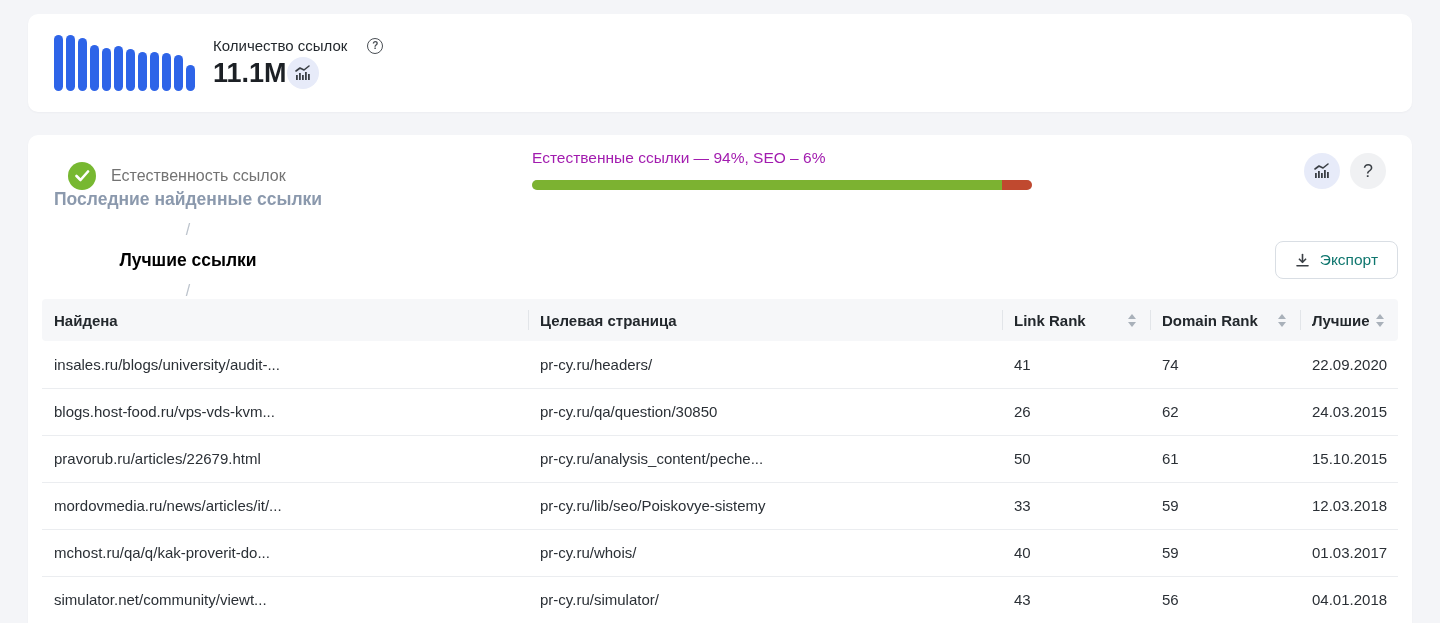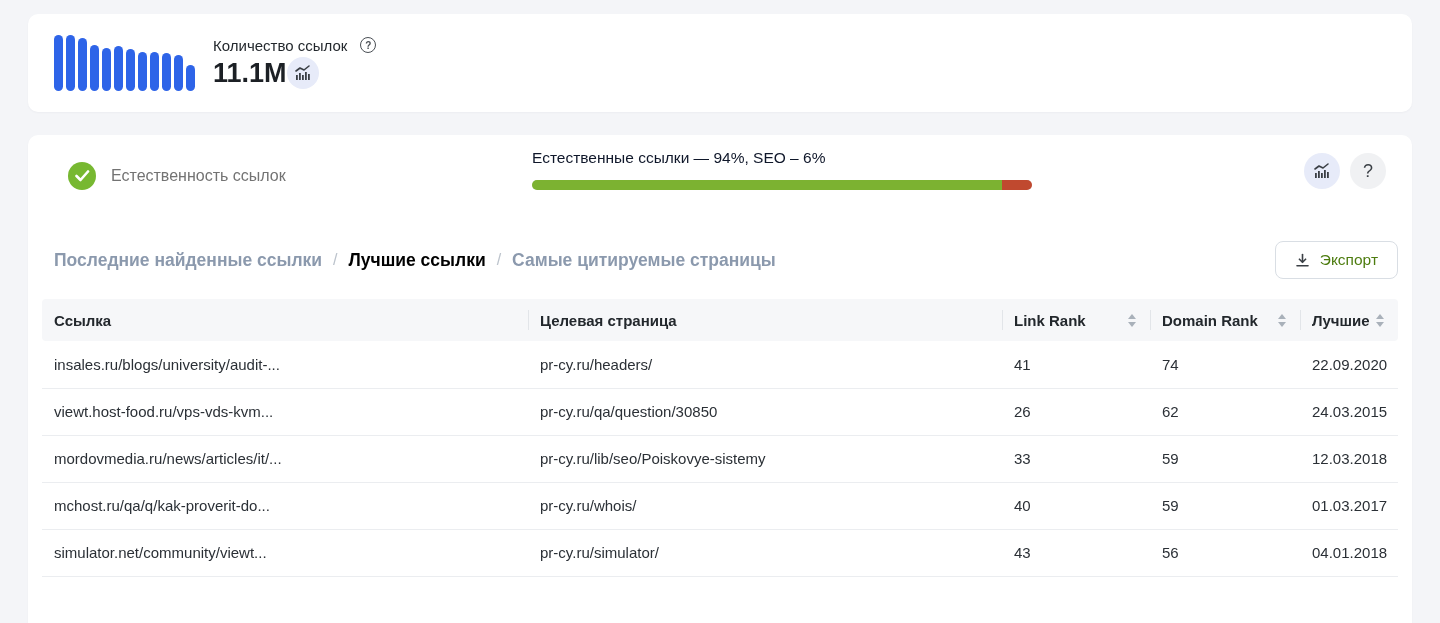--- a/index.html
+++ b/index.html
@@ -7,21 +7,21 @@
               font-family:"Liberation Sans","DejaVu Sans",sans-serif; color:#23282d; }
 
   .card { position:absolute; left:28px; width:1384px; background:#fff; border-radius:10px;
           box-shadow:0 1px 2px rgba(40,50,70,.04); }
 
   
   .card-top { top:14px; height:98px; display:flex; align-items:center; padding-left:26px; }
   .bars { display:flex; align-items:flex-end; gap:3px; height:56px; width:141px; }
   .bar { width:9px; border-radius:5px; background:#2e64e8; }
   .count-block { margin-left:18px; }
-  .count-label-row { display:flex; align-items:flex-start; gap:13px; font-size:15px; color:#23282d; }
+  .count-label-row { display:flex; align-items:center; gap:20px; font-size:15px; color:#23282d; }
   .help-ring { width:16px; height:16px; border:1.5px solid #4a4f55; border-radius:50%;
                display:inline-flex; align-items:center; justify-content:center;
                font-size:10px; font-weight:bold; color:#4a4f55; cursor:pointer; }
   .count-value-row { display:flex; align-items:center; margin-top:3px; }
   .count-value { font-size:27px; font-weight:bold; color:#1c2025; }
   .badge { border-radius:50%; display:inline-flex; align-items:center; justify-content:center; cursor:pointer; }
   .badge-blue { background:#e7ebf9; }
   .badge-gray { background:#f0f1f3; }
   .badge-sm { width:32px; height:32px; }
   .badge-md { width:36px; height:36px; }
@@ -29,36 +29,36 @@
 
   
   .card-main { top:135px; height:540px; }
 
   .nat-left { position:absolute; left:40px; top:27px; display:flex; align-items:center; gap:15px; }
   .check-circle { width:28px; height:28px; border-radius:50%; background:#77b831;
                   display:flex; align-items:center; justify-content:center; }
   .nat-title { font-size:16px; color:#737373; }
 
   .nat-center { position:absolute; left:504px; top:14px; width:500px; }
-  .nat-summary { font-size:15.5px; color:#0f172a; margin-bottom:13px; }
+  .nat-summary { font-size:15.5px; color:#a21caf; margin-bottom:13px; }
   .progress { display:flex; height:10px; width:500px; border-radius:6px; overflow:hidden; background:#e4e6ea; }
   .progress-natural { background:#7cb231; }
   .progress-seo { background:#c0492f; }
 
   .nat-right { position:absolute; right:26px; top:18px; display:flex; gap:10px; align-items:center; }
 
   .tabs-row { position:absolute; left:14px; right:14px; top:104px; height:42px;
               display:flex; justify-content:space-between; align-items:center; }
-  .tabs { display:flex; align-items:center; gap:11px; padding-left:12px; }
+  .tabs { display:flex; align-items:center; gap:11px; padding-left:12px;flex-direction:column; }
   .tab { font-size:17.5px; font-weight:bold; color:#8b99ad; cursor:pointer; white-space:nowrap; }
   .tab.active { color:#000000; cursor:default; }
   .tab-sep { font-size:16px; color:#bcc3cc; }
   .export-btn { display:flex; align-items:center; gap:10px; background:#fff;
                 border:1px solid #d9dee4; border-radius:8px; padding:9px 19px;
-                font-size:15.5px; color:#4d7c0f; cursor:pointer;
+                font-size:15.5px; color:#0f766e; cursor:pointer;
                 font-family:"Liberation Sans","DejaVu Sans",sans-serif; }
 
   .table-wrap { position:absolute; left:14px; right:14px; top:164px; }
   table { width:100%; border-collapse:collapse; table-layout:fixed; }
   thead th { background:#f6f7f9; height:42px; padding:0 12px; text-align:left;
              font-size:15px; font-weight:bold; color:#23282d; position:relative; }
   thead th:first-child { border-radius:4px 0 0 4px; }
   thead th:last-child { border-radius:0 4px 4px 0; }
   thead th + th::before { content:''; position:absolute; left:0; top:11px; bottom:11px; width:1px; background:#e2e5e9; }
   .th-wrap { display:flex; align-items:center; justify-content:space-between; }
@@ -169,21 +169,21 @@
         <col style="width:486px">
           <col style="width:474px">
           <col style="width:148px">
           <col style="width:150px">
           <col>
       </colgroup>
       <thead>
           <tr>
             <th>
               <div class="th-wrap">
-                <span>Ссылка</span>
+                <span>Найдена</span>
               </div>
             </th>
             <th>
               <div class="th-wrap">
                 <span>Целевая страница</span>
               </div>
             </th>
             <th>
               <div class="th-wrap">
                 <span>Link Rank</span>
@@ -215,25 +215,32 @@
         </thead>
       <tbody>
           <tr>
             <td>insales.ru/blogs/university/audit-...</td>
             <td>pr-cy.ru/headers/</td>
             <td>41</td>
             <td>74</td>
             <td>22.09.2020</td>
           </tr>
           <tr>
-            <td>viewt.host-food.ru/vps-vds-kvm...</td>
+            <td>blogs.host-food.ru/vps-vds-kvm...</td>
             <td>pr-cy.ru/qa/question/30850</td>
             <td>26</td>
             <td>62</td>
             <td>24.03.2015</td>
+          </tr>
+          <tr>
+            <td>pravorub.ru/articles/22679.html</td>
+            <td>pr-cy.ru/analysis_content/peche...</td>
+            <td>50</td>
+            <td>61</td>
+            <td>15.10.2015</td>
           </tr>
           <tr>
             <td>mordovmedia.ru/news/articles/it/...</td>
             <td>pr-cy.ru/lib/seo/Poiskovye-sistemy</td>
             <td>33</td>
             <td>59</td>
             <td>12.03.2018</td>
           </tr>
           <tr>
             <td>mchost.ru/qa/q/kak-proverit-do...</td>

